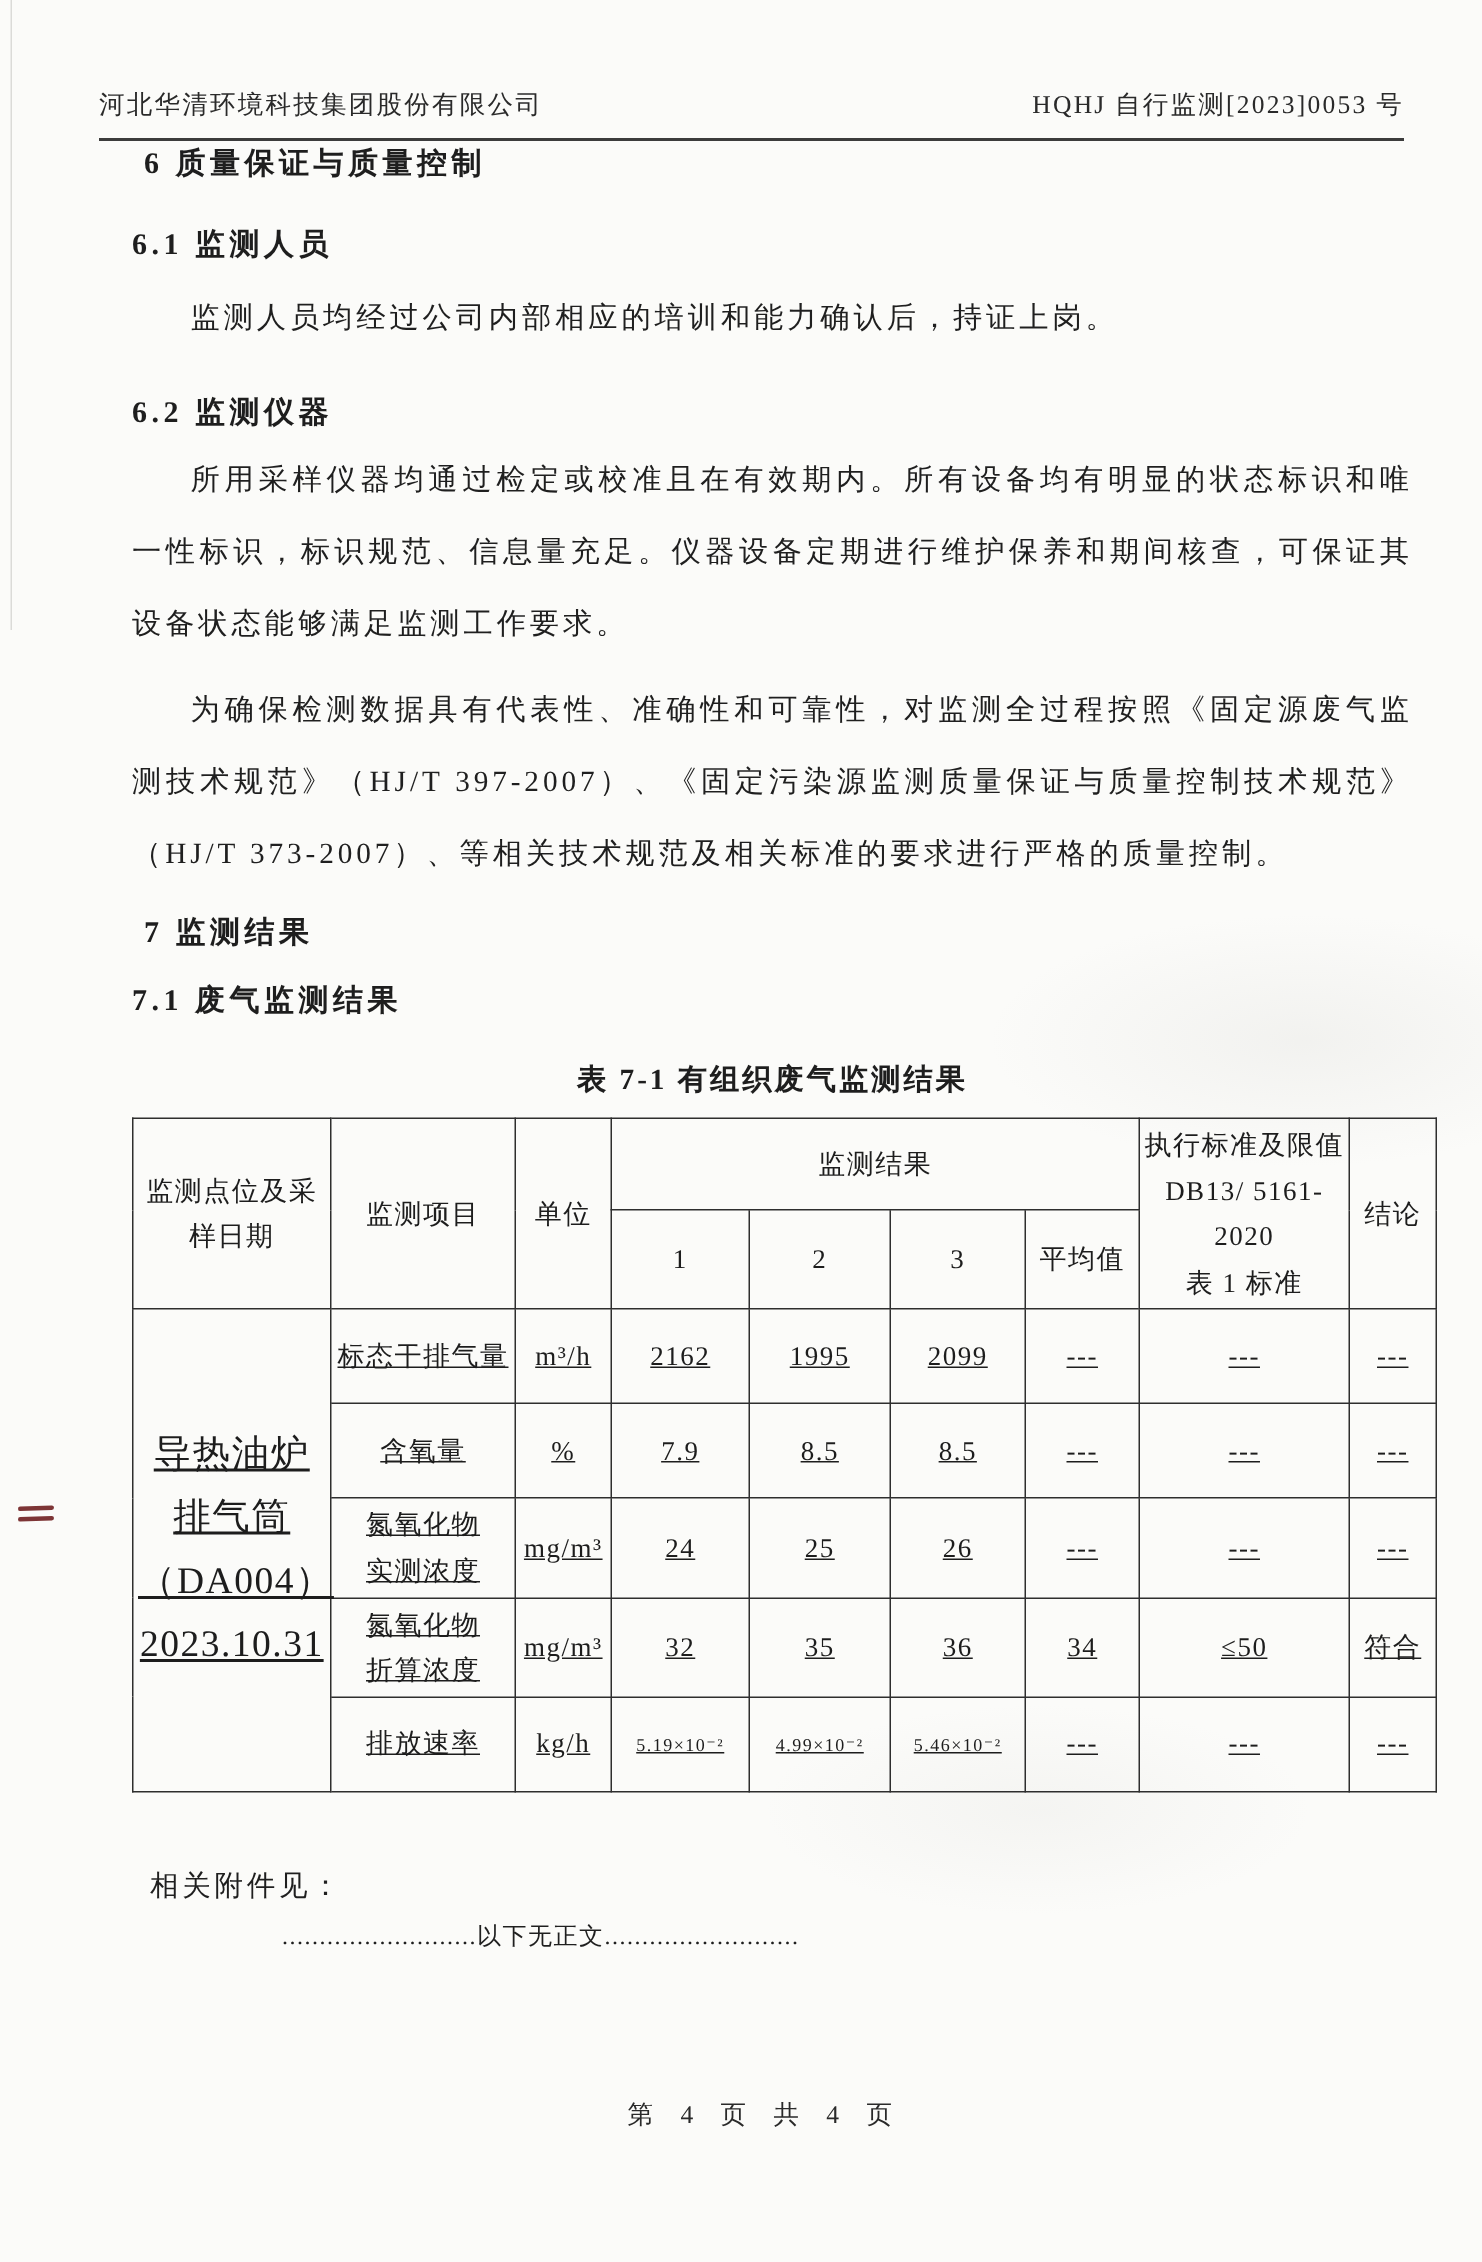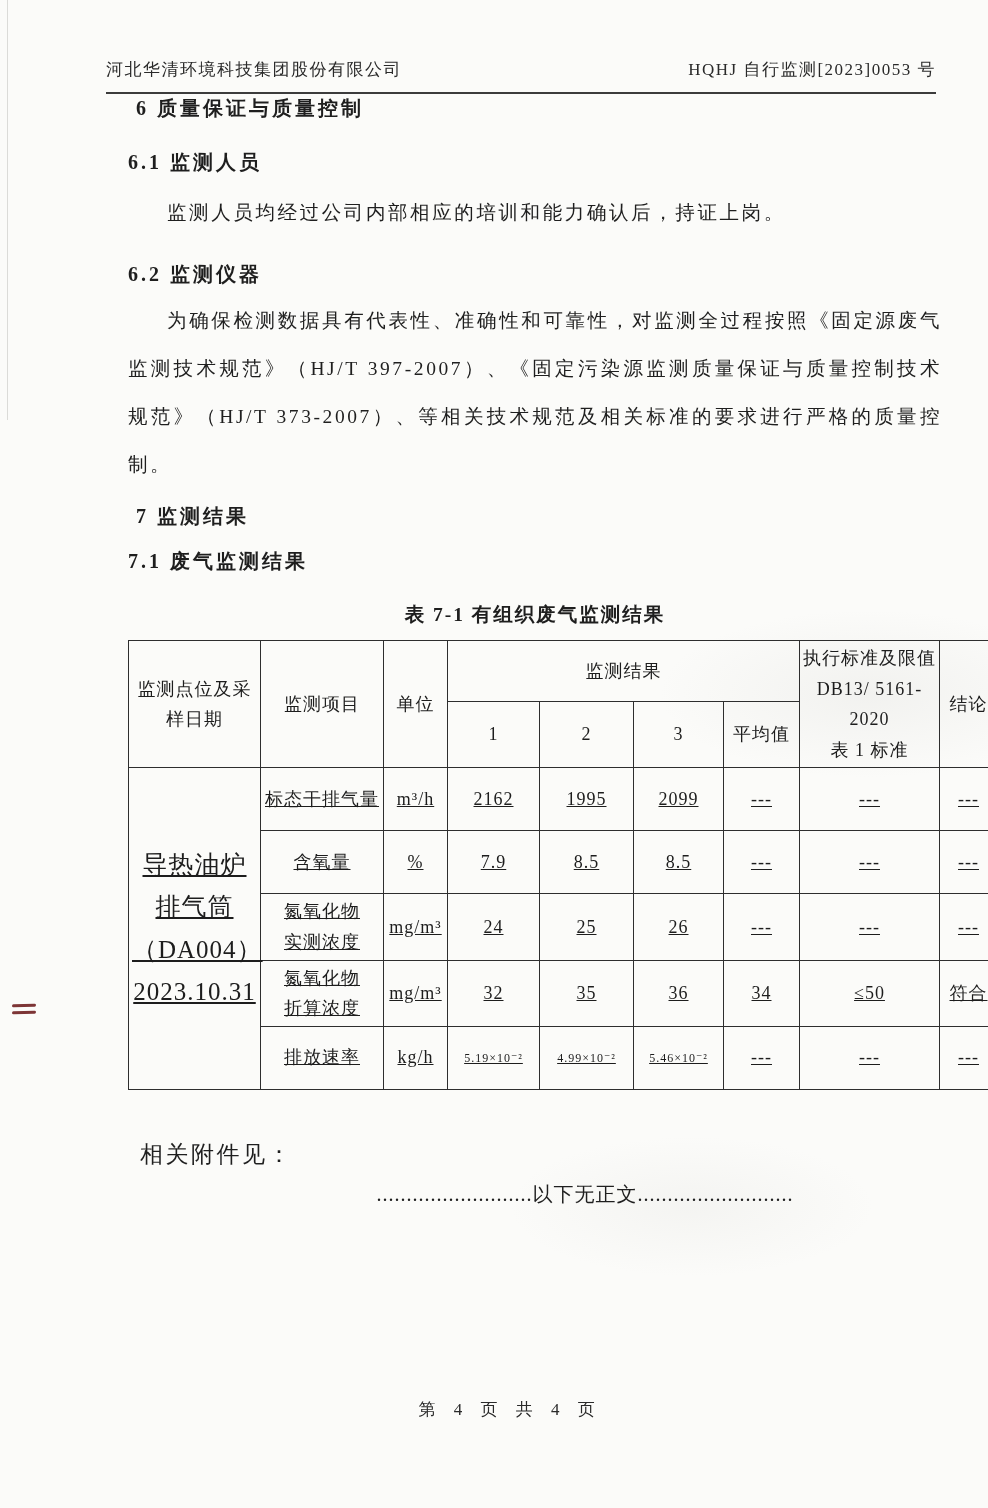--- a/index.html
+++ b/index.html
@@ -9,21 +9,20 @@
     width: 988px;
     height: 1508px;
     margin: 0 auto;
     background:
       radial-gradient(ellipse 300px 120px at 88% 46%, rgba(200,200,195,.18), transparent 70%),
       radial-gradient(ellipse 260px 100px at 70% 80%, rgba(205,205,200,.15), transparent 70%),
       #fbfbf9;
     color: #222;
     font-family: "Liberation Serif", "DejaVu Serif", serif;
     overflow: hidden;
-    padding-left: 40px;
   }
   .doc-header {
     display: flex;
     justify-content: space-between;
     align-items: flex-end;
     margin: 58px 52px 0 66px;
     padding-bottom: 11px;
     border-bottom: 2px solid #3c3c3c;
     font-size: 17px;
     letter-spacing: 1.5px;
@@ -80,39 +79,38 @@
     line-height: 1.7;
   }
   tr.hdr-top th { height: 48px; }
   tr.hdr-sub th { height: 52px; }
   tr.data-row td { height: 63px; text-decoration: underline; }
   td.site-cell { line-height: 2.15; font-size: 25px; letter-spacing: 1.5px; }
   td.sci { font-size: 12px; letter-spacing: 0.3px; }
   .attach-lead {
     margin-top: 49px;
     margin-left: 12px;
-    font-size: 23px;
+    font-size: 19px;
     letter-spacing: 2.5px;
     color: #1f1f1f;
   }
   .attach-item {
     margin-top: 31px;
     margin-left: 48px;
     font-size: 19.5px;
     letter-spacing: 2.5px;
     color: #1f1f1f;
   }
   .end-line {
     margin-top: 11px;
     margin-left: 100px;
-    font-size: 20px;
+    font-size: 16px;
     letter-spacing: 1px;
     color: #1f1f1f;
     white-space: nowrap;
-    text-align: center;
   }
   .page-footer {
     position: absolute;
     top: 1398px;
     left: 16px;
     width: 100%;
     text-align: center;
     font-size: 17px;
     letter-spacing: 7px;
     color: #2a2a2a;
@@ -152,20 +150,21 @@
   </div>
 
   <div class="content">
 
     <h2 class="sec sec-6">6 质量保证与质量控制</h2>
 
     <h2 class="sec sec-6-1">6.1 监测人员</h2>
     <p class="body-text p-6-1">监测人员均经过公司内部相应的培训和能力确认后，持证上岗。</p>
 
     <h2 class="sec sec-6-2">6.2 监测仪器</h2>
+    <p class="body-text p-6-2">所用采样仪器均通过检定或校准且在有效期内。所有设备均有明显的状态标识和唯一性标识，标识规范、信息量充足。仪器设备定期进行维护保养和期间核查，可保证其设备状态能够满足监测工作要求。</p>
 
     <p class="body-text p-6-3">为确保检测数据具有代表性、准确性和可靠性，对监测全过程按照《固定源废气监测技术规范》（HJ/T 397-2007）、《固定污染源监测质量保证与质量控制技术规范》（HJ/T 373-2007）、等相关技术规范及相关标准的要求进行严格的质量控制。</p>
 
     <h2 class="sec sec-7">7 监测结果</h2>
     <h2 class="sec sec-7-1">7.1 废气监测结果</h2>
 
     <div class="table-title">表 7-1 有组织废气监测结果</div>
 
     <table class="monitor">
       <colgroup>

